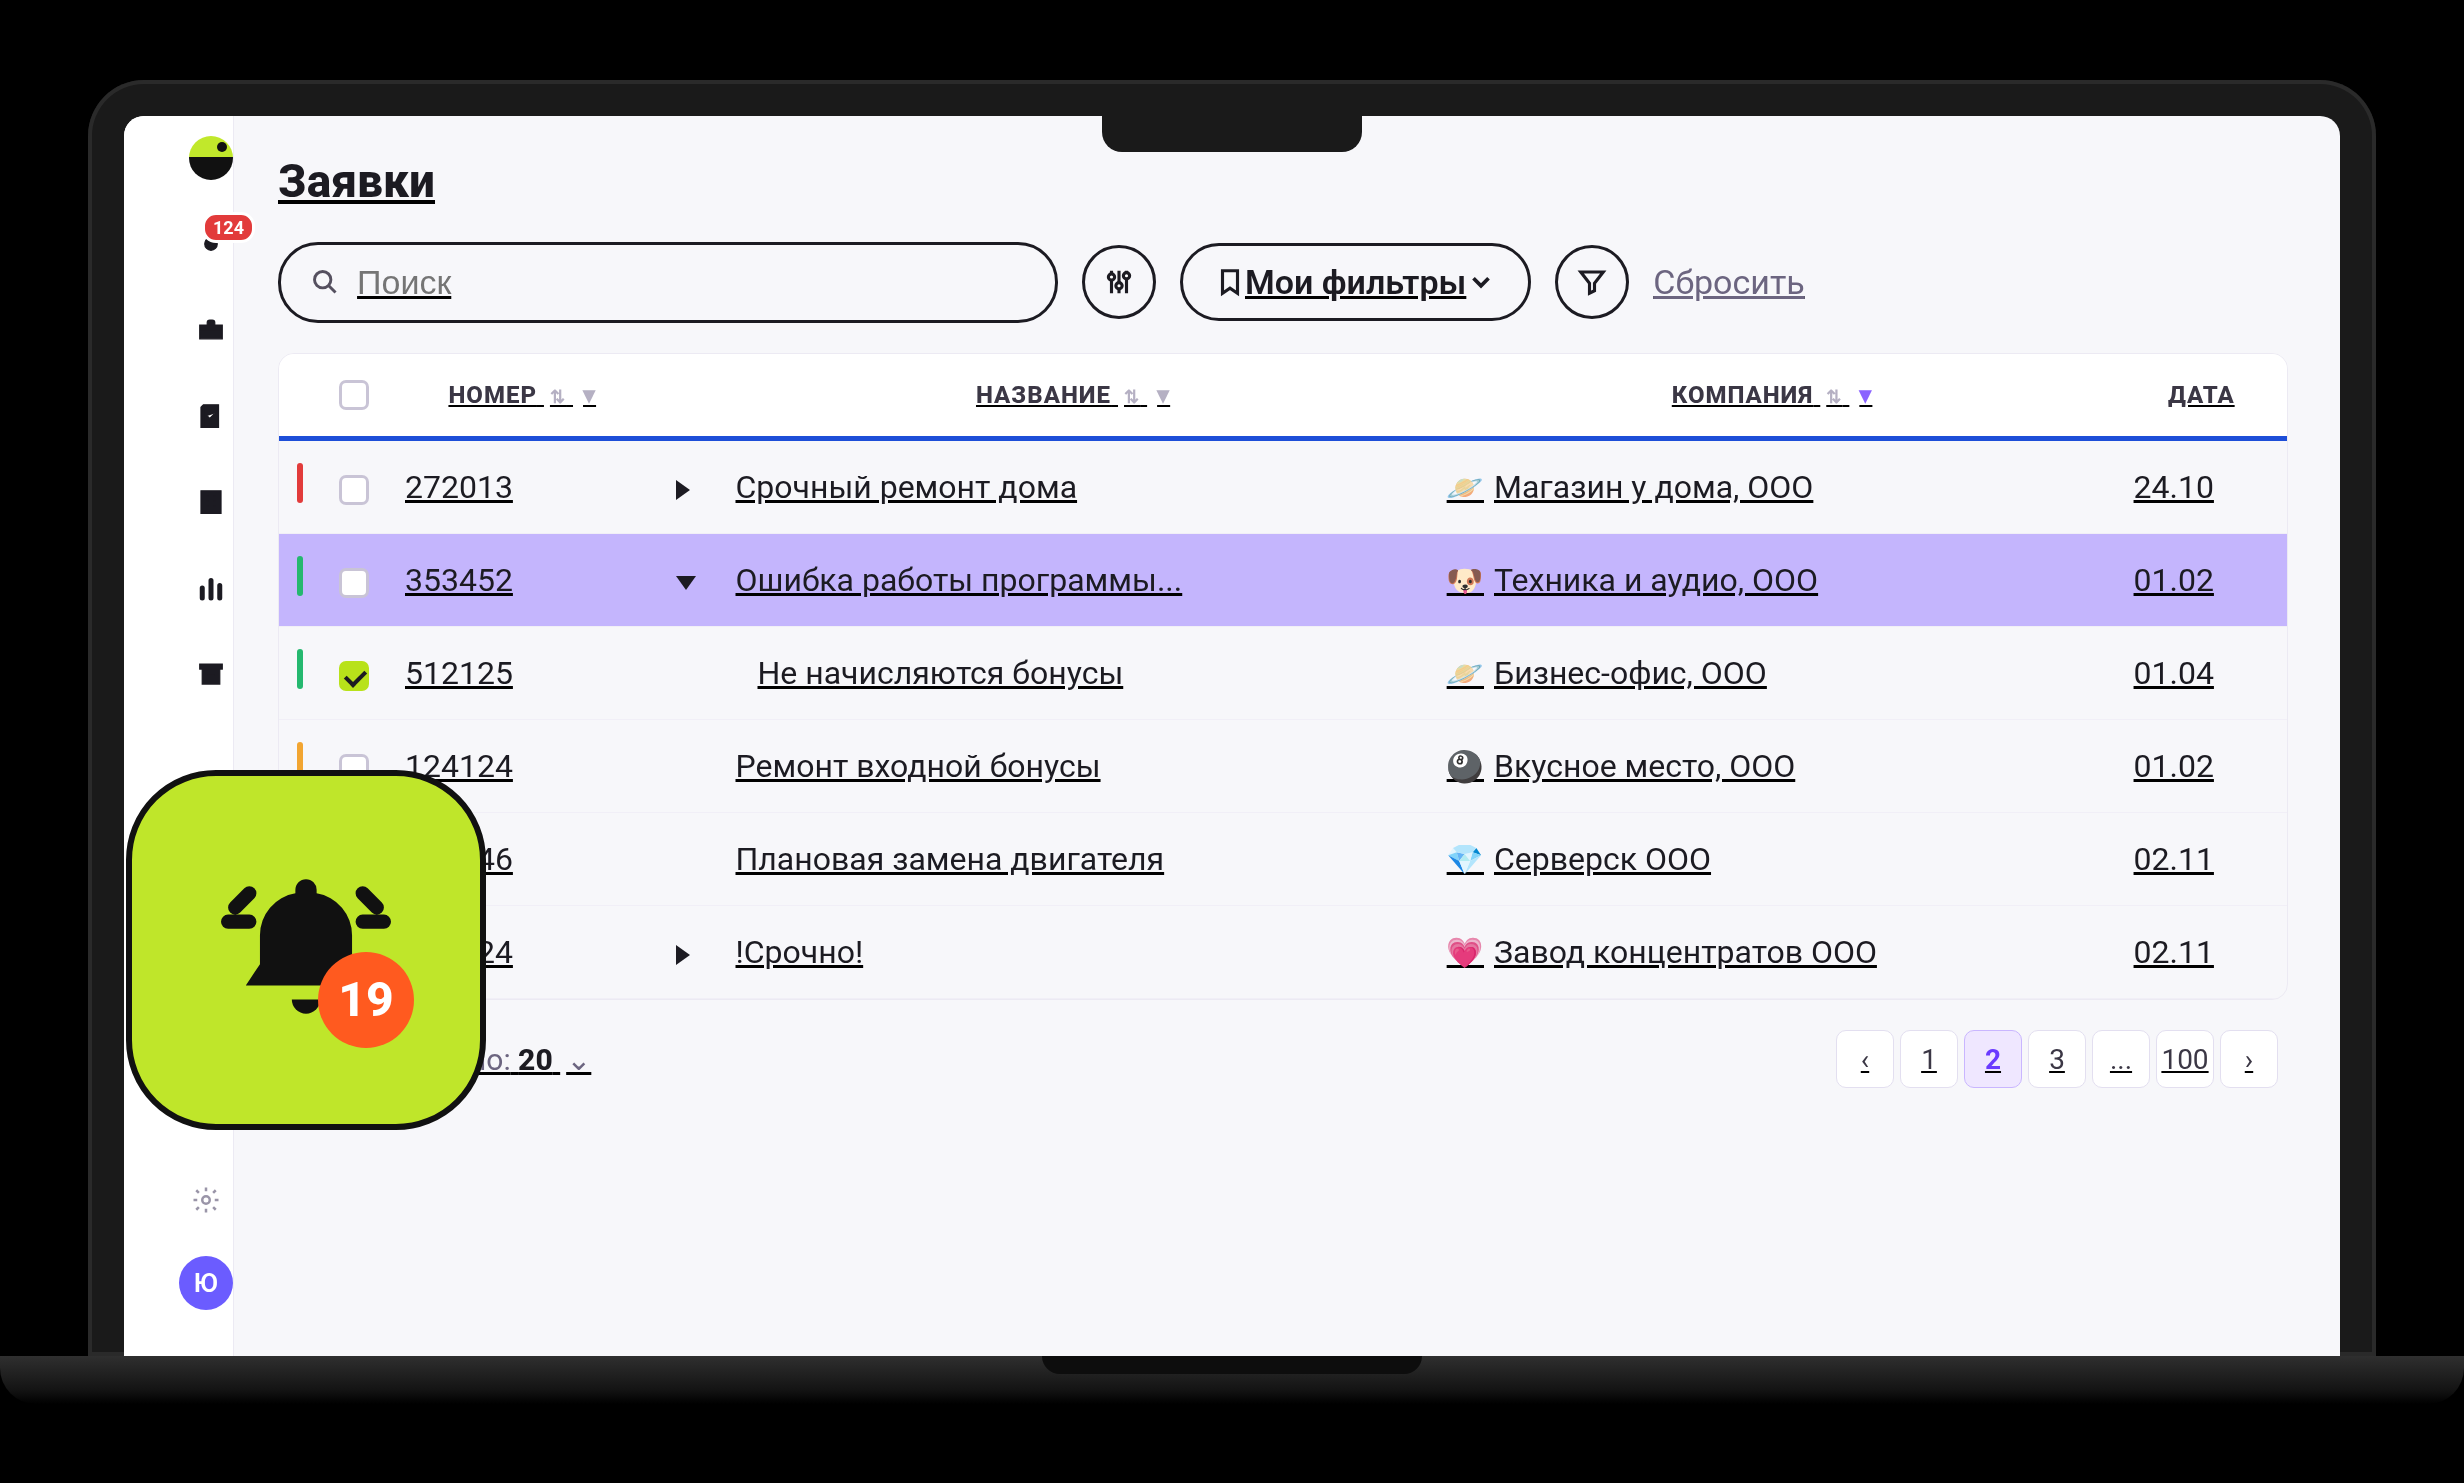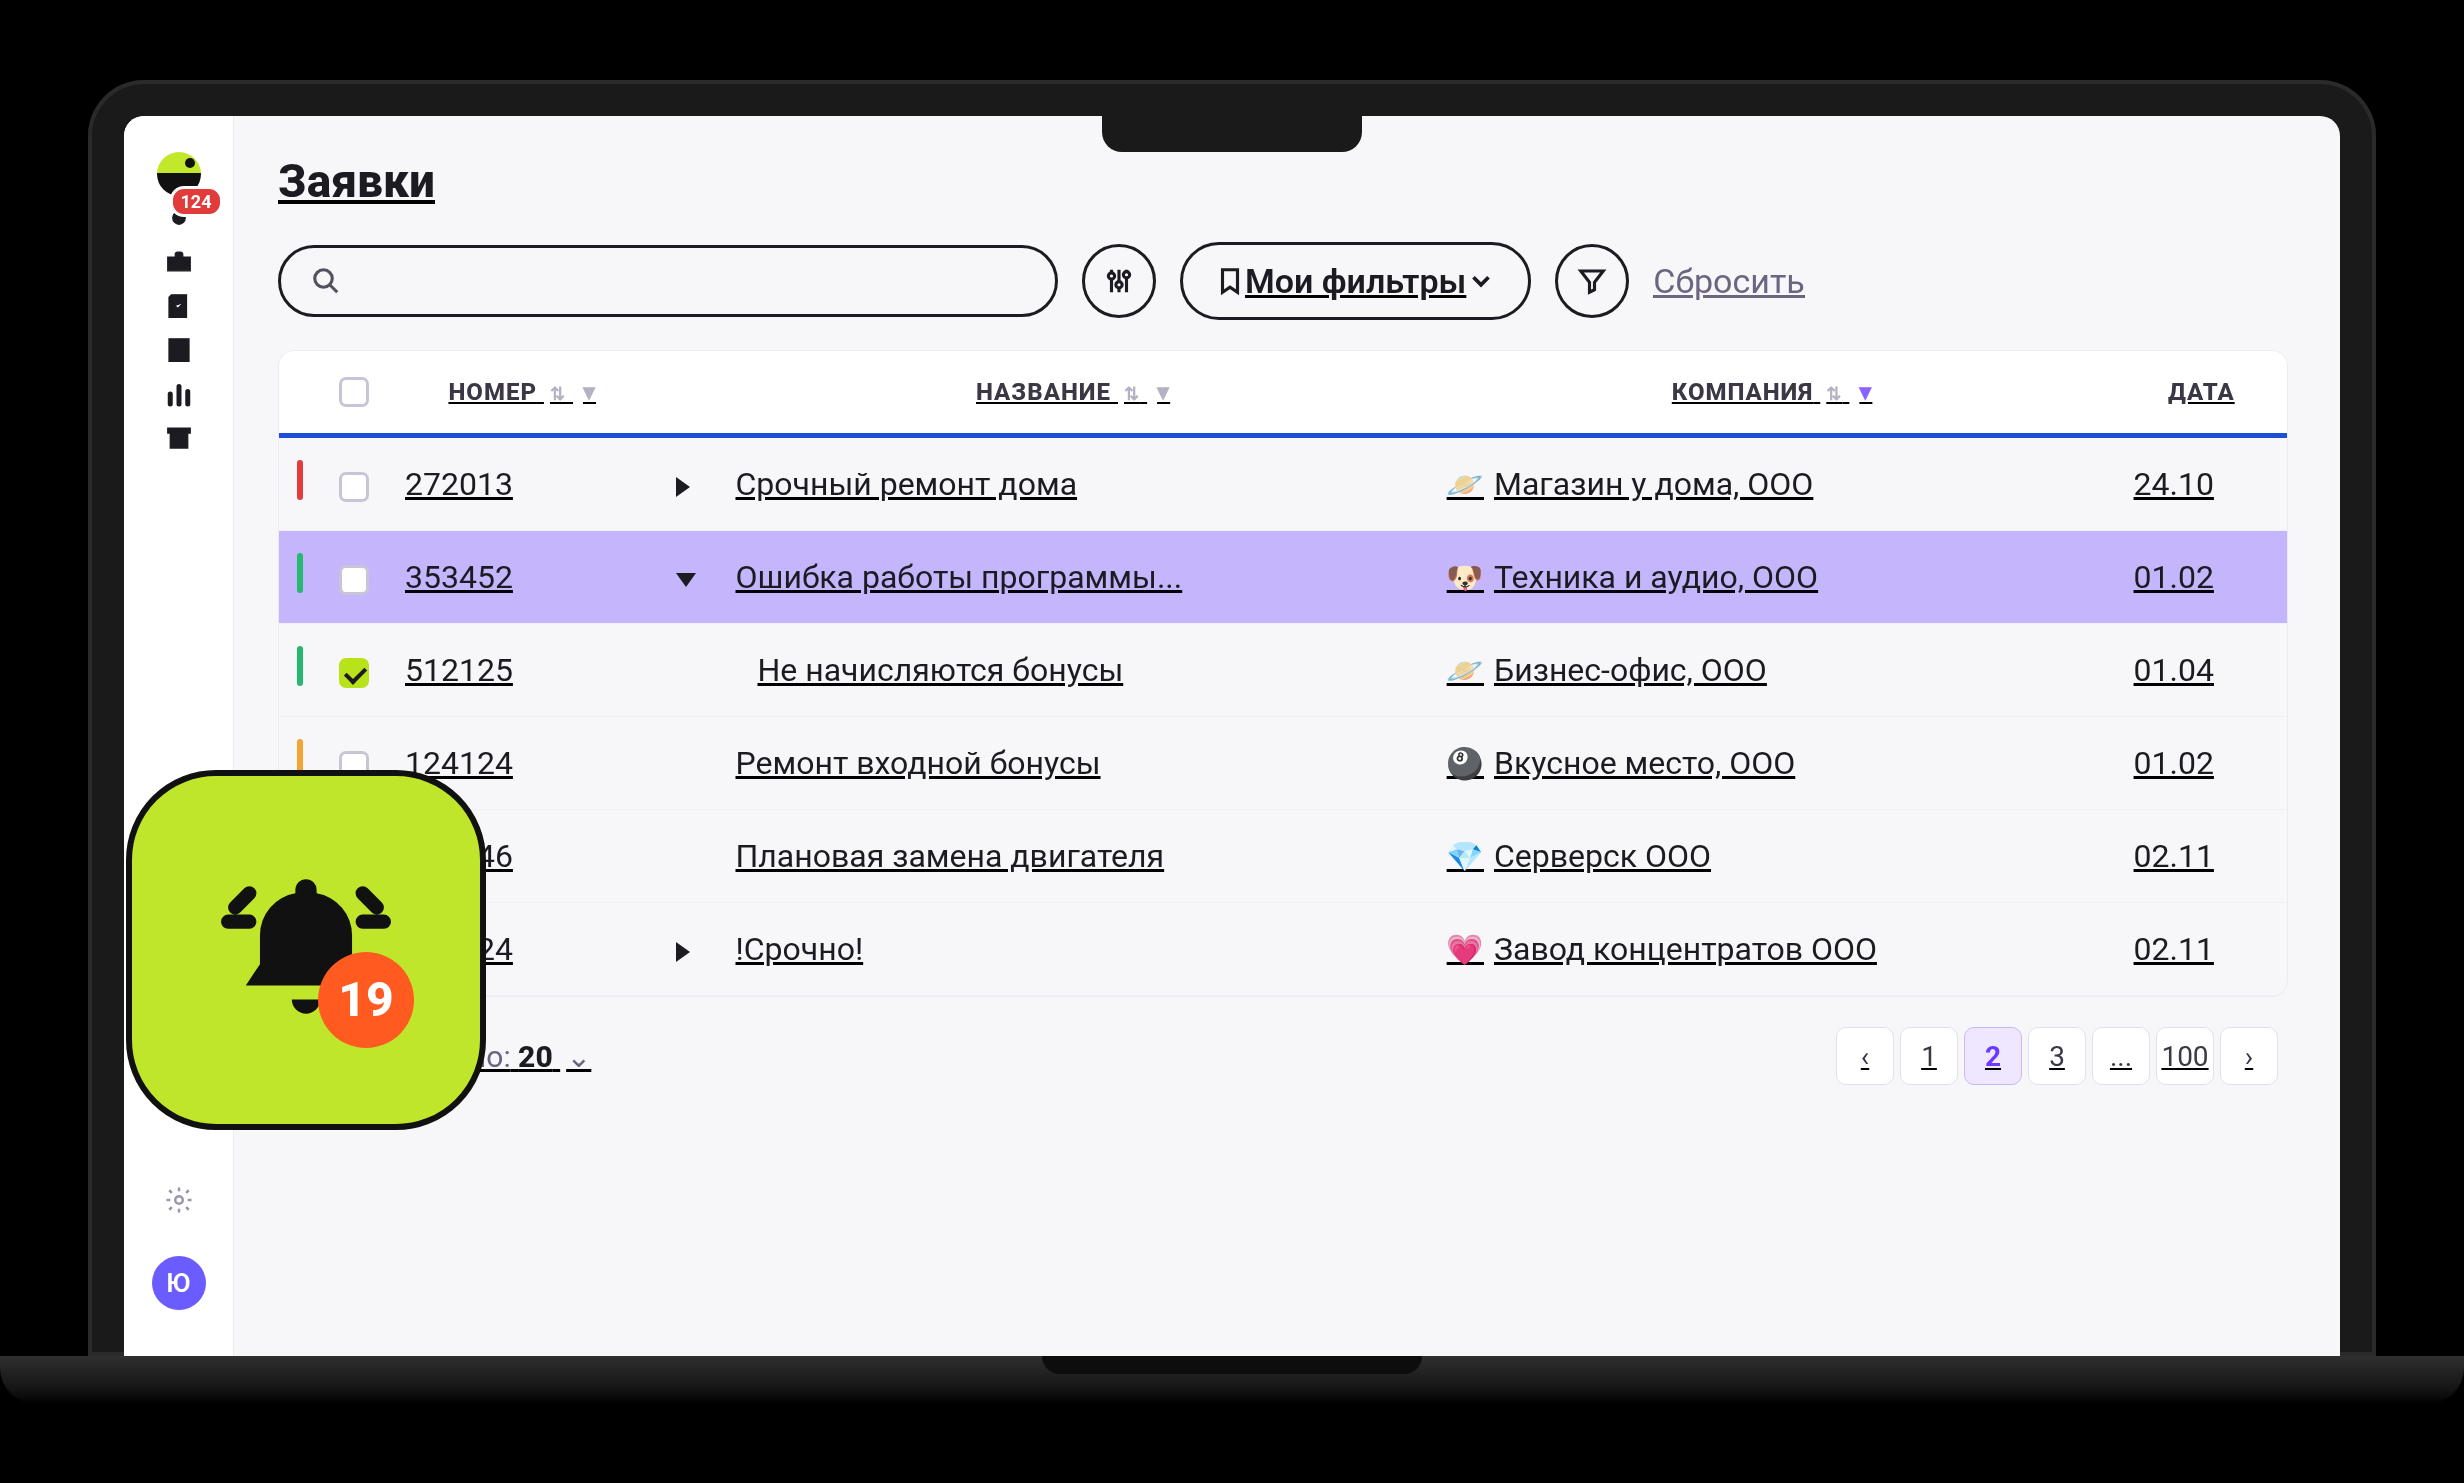--- a/index.html
+++ b/index.html
@@ -64,22 +64,23 @@
     border-radius: 0 0 18px 18px;
   }
 
   
   .sidebar {
     width: 110px;
     background: #fff;
     border-right: 1px solid #eceaf3;
     display: flex;
     flex-direction: column;
-    align-items: center;
-    padding-top: 36px;
+    align-items: flex-end;
+    padding-top: 20px;
+    gap: 42px;
     position: relative;
   }
   .logo {
     width: 44px; height: 44px;
     border-radius: 50%;
     background: linear-gradient(180deg,#c1e82b 0%,#c1e82b 48%,#111 48%,#111 100%);
     position: relative;
   }
   .logo::after{
     content:"";
@@ -316,20 +317,21 @@
 
       <main class="main">
         <h1 class="page-title">Заявки</h1>
 
         <div class="toolbar">
           <div class="search">
             <svg class="ic" viewBox="0 0 24 24" fill="none" stroke="#55505f" stroke-width="2.5">
                 <circle cx="10" cy="10" r="7"></circle>
                 <path d="M21 21l-6-6"></path>
               </svg>
+            <input type="text" placeholder="Поиск" style="">
           </div>
 
           <div class="icon-circle">
             <svg class="ic" viewBox="0 0 24 24" fill="none" stroke="#1c1b22" stroke-width="2.5">
                 <path d="M6 3v18M12 3v18M18 3v18"></path>
                 <circle cx="6" cy="8" r="2.5" fill="#fff"></circle>
                 <circle cx="12" cy="15" r="2.5" fill="#fff"></circle>
                 <circle cx="18" cy="7" r="2.5" fill="#fff"></circle>
               </svg>
           </div>

